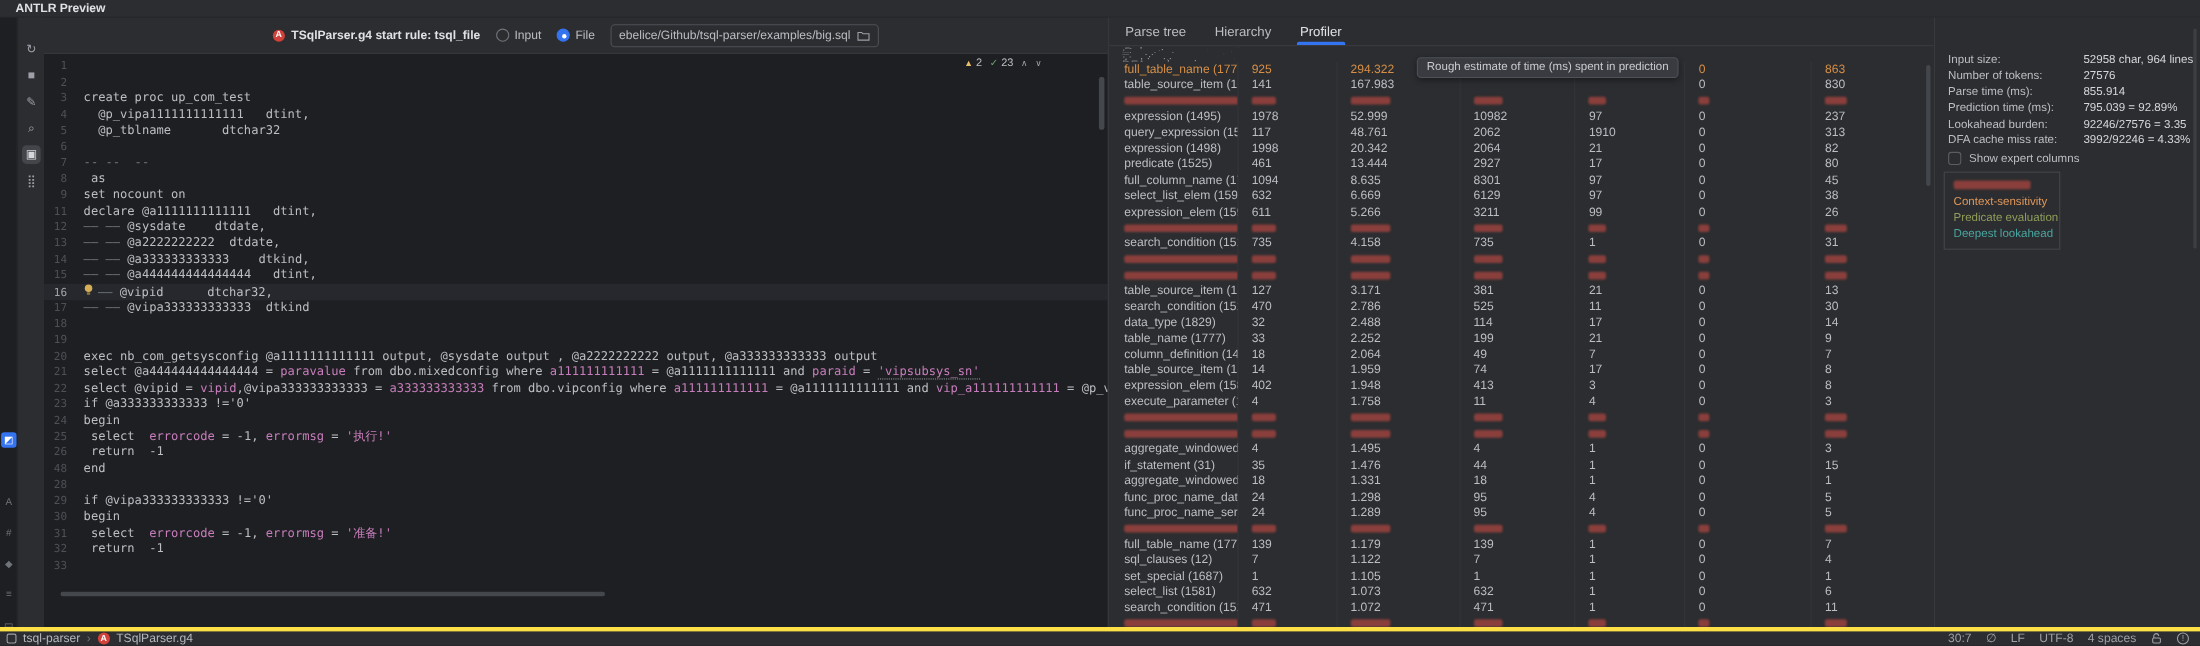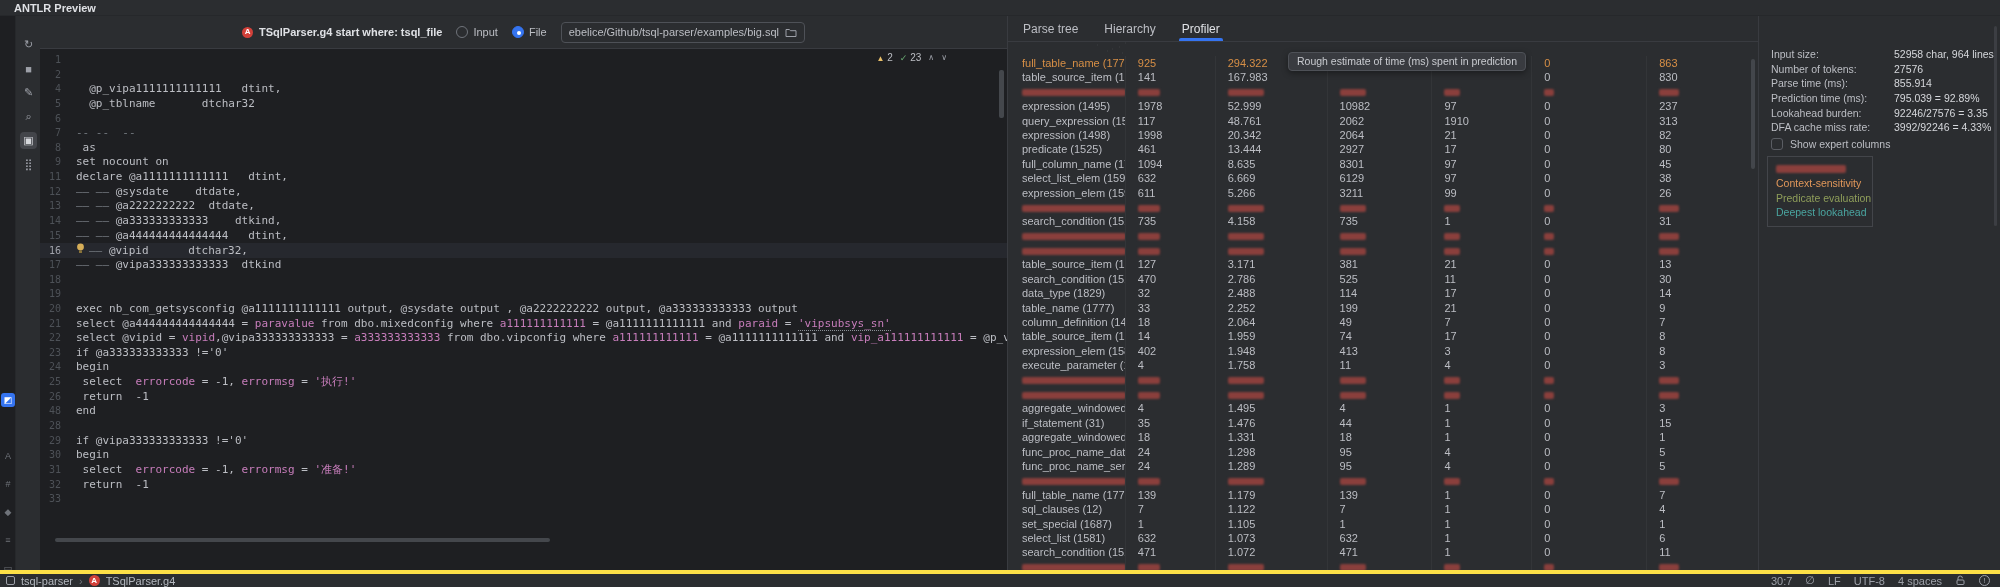--- a/index.html
+++ b/index.html
@@ -128,41 +128,42 @@
       <div class="picon">✎</div>
       <div class="picon">⌕</div>
       <div class="picon active">▣</div>
       <div class="picon">⣿</div>
     </div>
 
   <div class="editorcol">
     <div class="toolbar">
       <span class="tb-title">
         <span class="antlr">A</span>
-        <span>TSqlParser.g4 start where: tsql_file</span>
+        <span>TSqlParser.g4 start rule: tsql_file</span>
       </span>
       <span class="radio">
         <span class="rdot"></span>
         <span>Input</span>
       </span>
       <span class="radio">
         <span class="rdot sel"></span>
         <span>File</span>
       </span>
       <span class="pathfield">
         <span>ebelice/Github/tsql-parser/examples/big.sql</span>
         <svg width="12" height="11" viewBox="0 0 12 11">
           <path d="M1 2.5 h3.4 l1 1.2 H11 V9.5 H1 Z" fill="none" stroke="#9da0a8" stroke-width="1"></path>
         </svg>
       </span>
     </div>
 
     <div class="editor" id="editor-lines">
         <div class="line"><span class="ln">1</span></div>
         <div class="line"><span class="ln">2</span></div>
+        <div class="line"><span class="ln">3</span><span class="sd">create proc up_com_test</span></div>
         <div class="line"><span class="ln">4</span><span class="sd">  @p_vipa1111111111111   dtint,</span></div>
         <div class="line"><span class="ln">5</span><span class="sd">  @p_tblname       dtchar32</span></div>
         <div class="line"><span class="ln">6</span></div>
         <div class="line"><span class="ln">7</span><span class="sc">-- --  --</span></div>
         <div class="line"><span class="ln">8</span><span class="sd"> as</span></div>
         <div class="line"><span class="ln">9</span><span class="sd">set nocount on</span></div>
         <div class="line"><span class="ln">11</span><span class="sd">declare @a1111111111111   dtint,</span></div>
         <div class="line"><span class="ln">12</span><span class="sc">—— —— </span><span class="sd">@sysdate    dtdate,</span></div>
         <div class="line"><span class="ln">13</span><span class="sc">—— —— </span><span class="sd">@a2222222222  dtdate,</span></div>
         <div class="line"><span class="ln">14</span><span class="sc">—— —— </span><span class="sd">@a333333333333    dtkind,</span></div>

